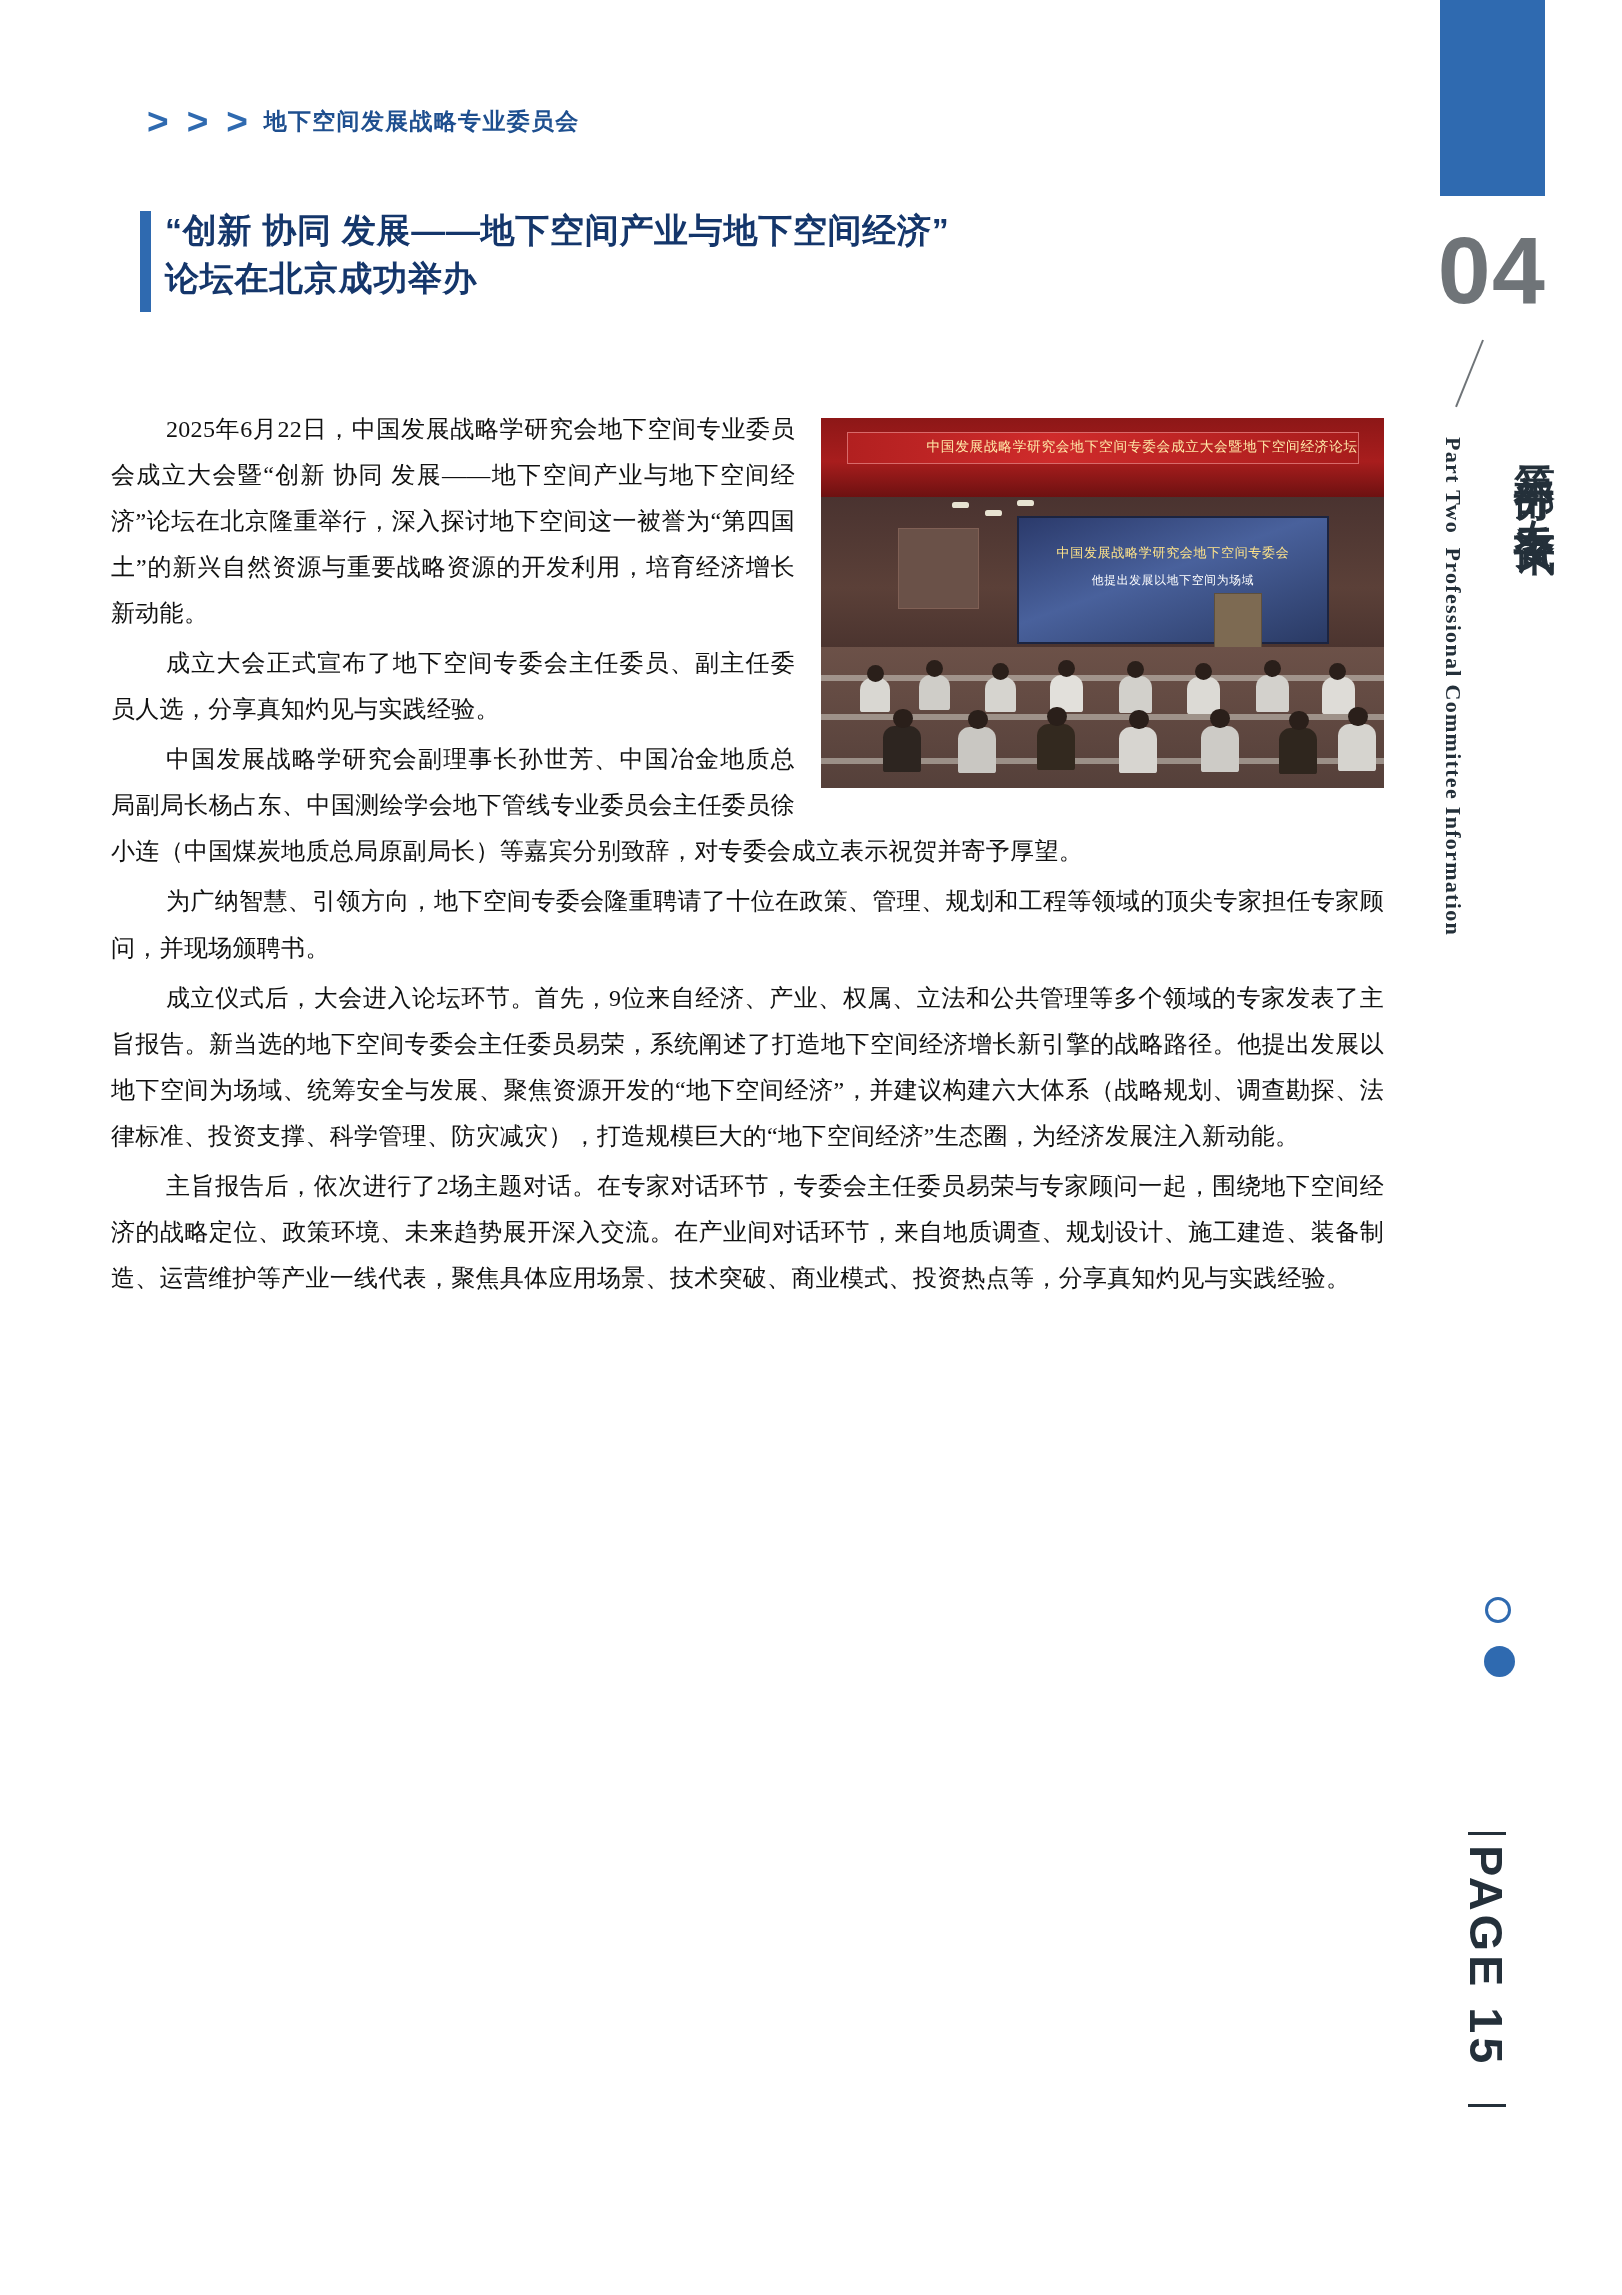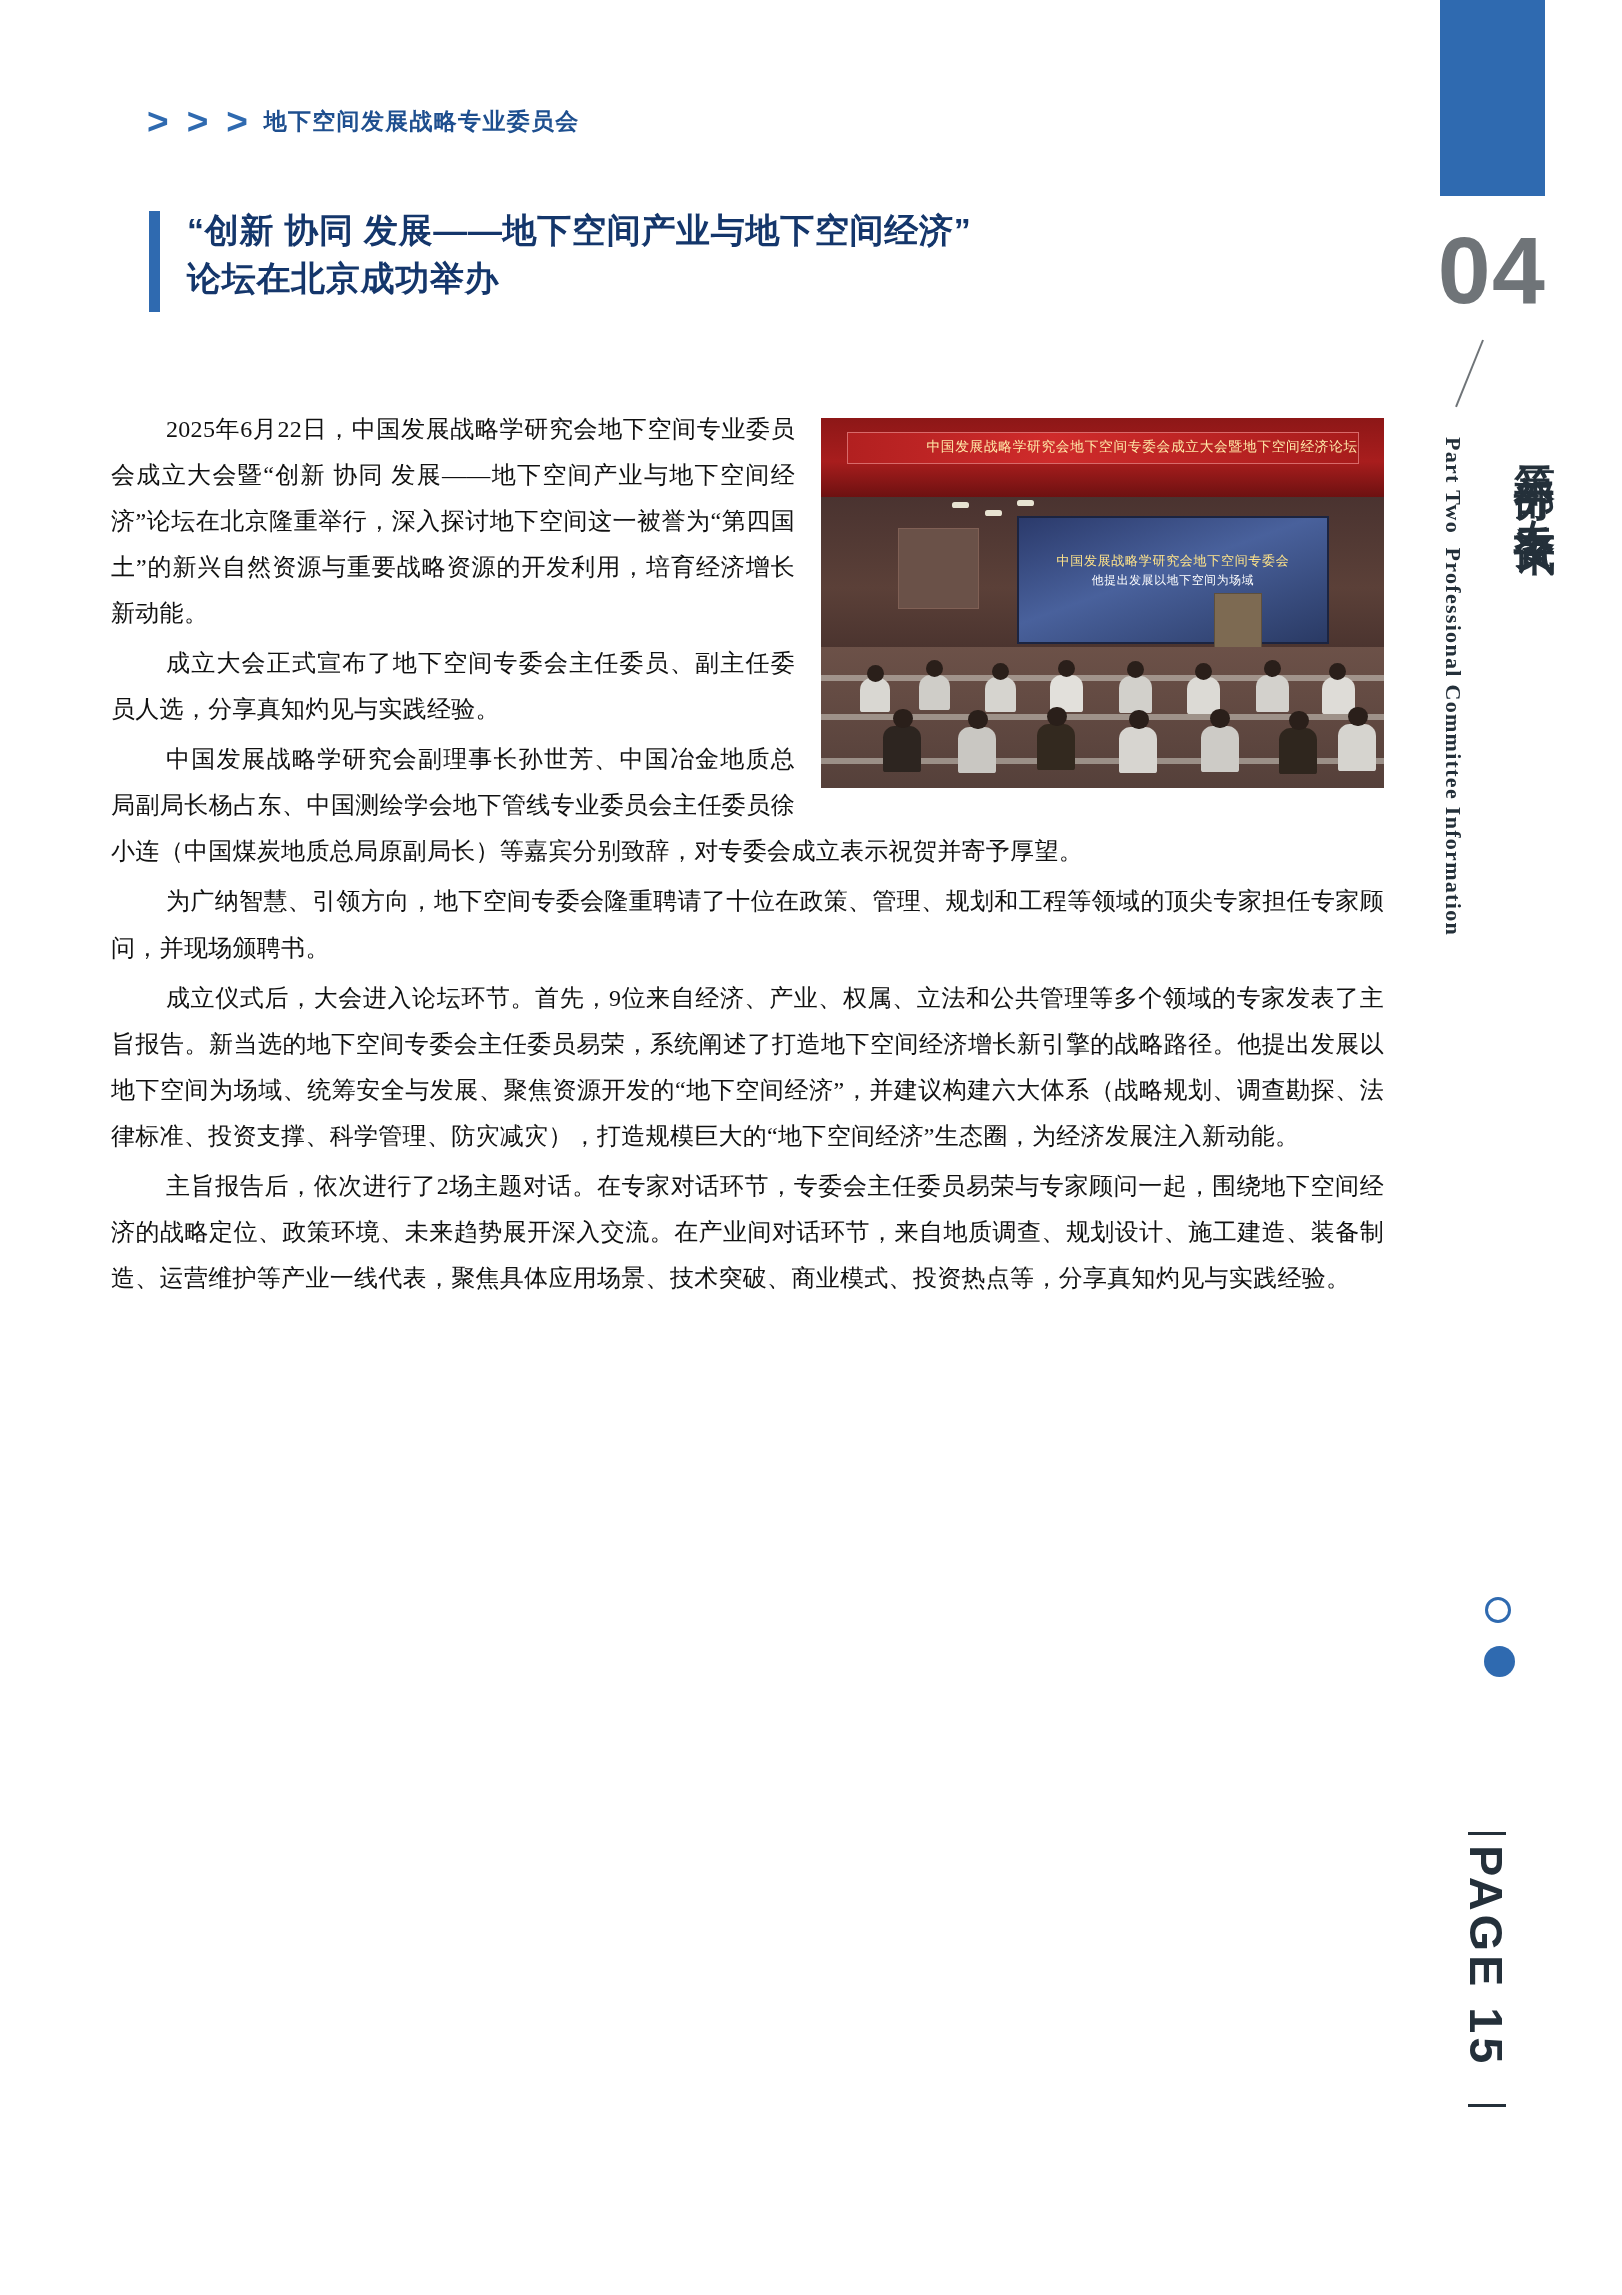--- a/index.html
+++ b/index.html
@@ -136,24 +136,24 @@
     font-family: "Liberation Sans", sans-serif;
     font-size: 23px;
     font-weight: 700;
     color: #1e4f8f;
     letter-spacing: 1.3px;
     line-height: 1;
   }
 
   .title-block {
     position: absolute;
-    left: 149px;
+    left: 140px;
     top: 206px;
     width: 1112px;
-    padding-left: 38px;
+    padding-left: 25px;
   }
   .title-bar {
     position: absolute;
     left: 0;
     top: 5.2px;
     width: 10.5px;
     height: 101px;
     background: #2f6ab0;
   }
   .title-line {
@@ -206,21 +206,21 @@
   .ph-screen {
     position: absolute; left: 196px; top: 98px; width: 308px; height: 124px;
     background: linear-gradient(160deg,#2b3a6b 0%, #49619c 45%, #2a3a64 100%);
     border: 2px solid #1c2440;
   }
   .ph-screen-t1, .ph-screen-t2 {
     position: absolute; left: 0; width: 100%; text-align: center;
     font-family: "Liberation Sans", sans-serif; color: #ffe48a;
     font-size: 13px; letter-spacing: 0.7px;
   }
-  .ph-screen-t1 { top: 34px; }
+  .ph-screen-t1 { top: 26px; }
   .ph-screen-t2 { top: 55px; color: #ffffff; font-size: 11.8px; }
   .ph-sidepanel {
     position: absolute; left: 77px; top: 110px; width: 79px; height: 79px;
     background: #6a5148; border: 1.3px solid #806055;
   }
   .ph-podium {
     position: absolute; left: 393px; top: 175px; width: 46px; height: 56px;
     background: #7d6a52; border: 1.3px solid #5d4f3d;
   }
   .ph-floor {

